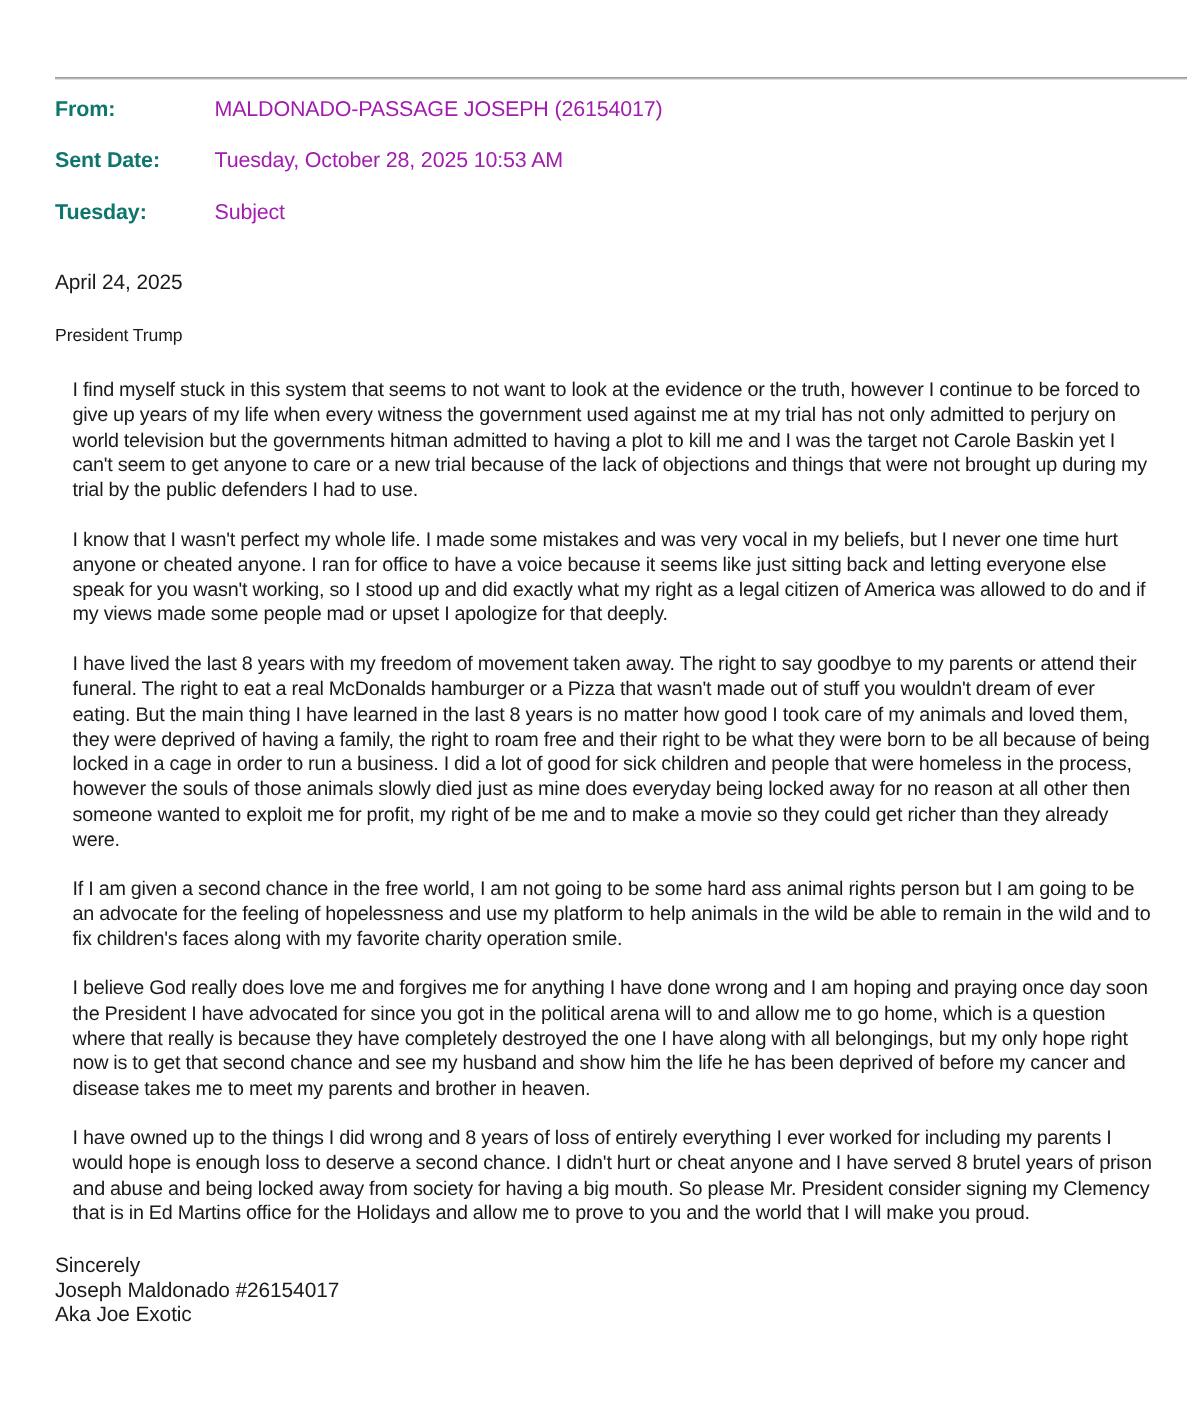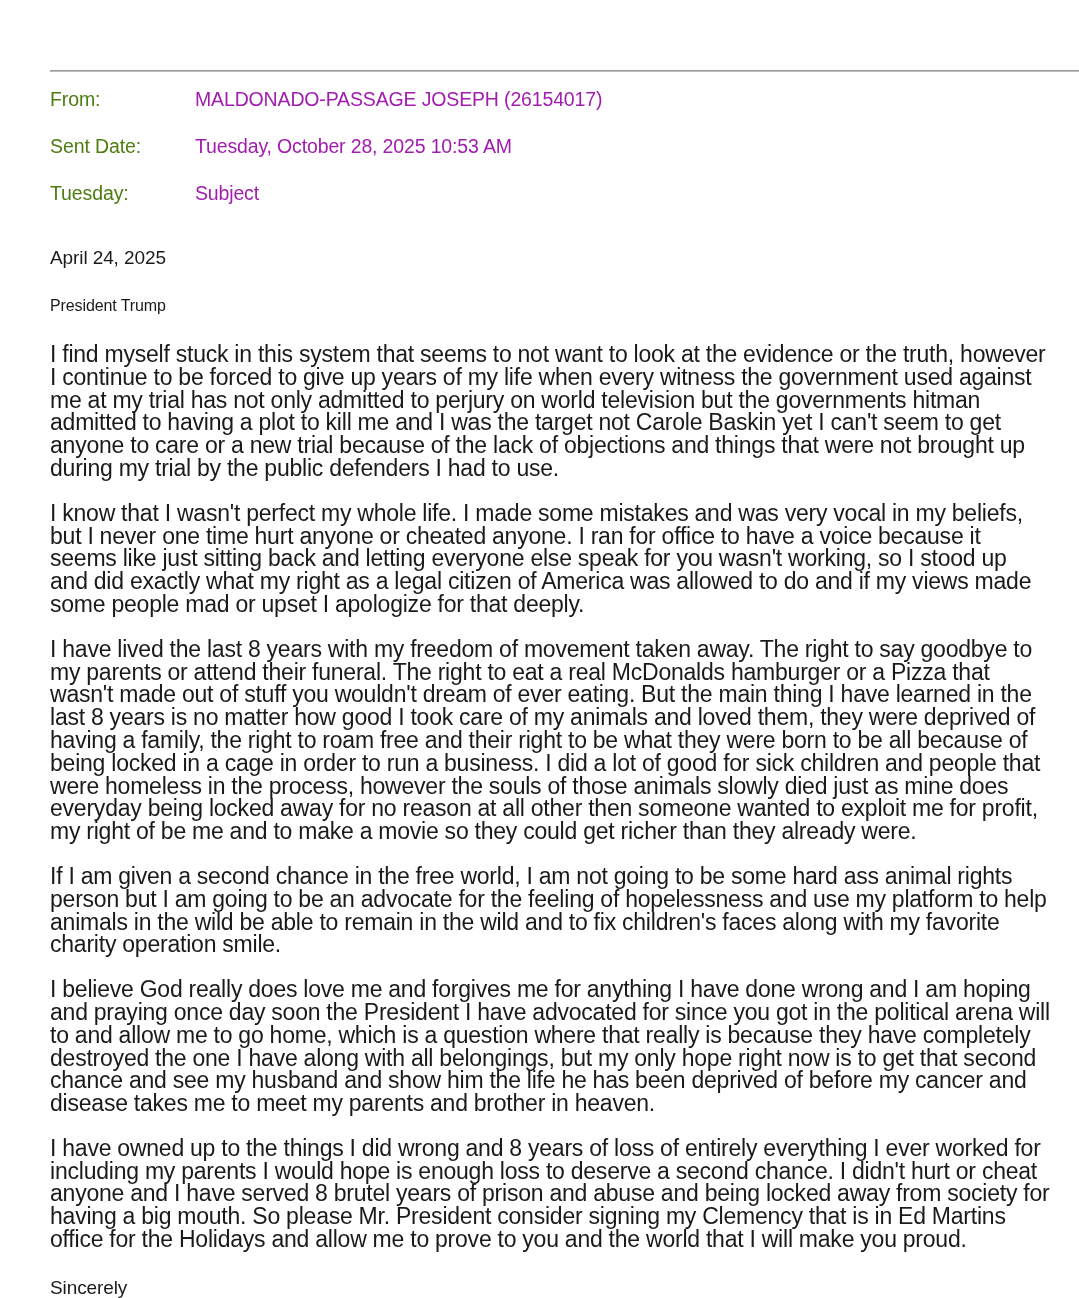--- a/index.html
+++ b/index.html
@@ -45,24 +45,24 @@
 
   .header-row {
     display: flex;
     align-items: baseline;
     margin-bottom: 24px;
   }
 
   .header-label {
     width: 145px;
     flex: 0 0 145px;
-    font-weight: normal;
+    font-weight: bold;
     font-size: 19.5px;
     letter-spacing: -0.1px;
-    color: #4d7c0f;
+    color: #0f766e;
   }
 
   .header-value {
     font-size: 19.5px;
     font-weight: 400;
     color: #a21caf;
     letter-spacing: -0.15px;
   }
 
   .body-block {
@@ -80,23 +80,23 @@
   }
 
   .salutation {
     font-size: 16px;
     line-height: 1.2;
     margin: 0 0 28px 0;
     letter-spacing: -0.1px;
   }
 
   .para {
-    font-size: 23px;
+    font-size: 18px;
     line-height: 22.8px;
-    margin: 0 0 22px 0;
+    margin: 0 0 22px 16px;
     text-align: left;
     letter-spacing: -0.22px;
     word-spacing: -0.1px;
   }
 
   .signature {
     margin-top: 26px;
     font-size: 19px;
     line-height: 22.6px;
     letter-spacing: -0.1px;

